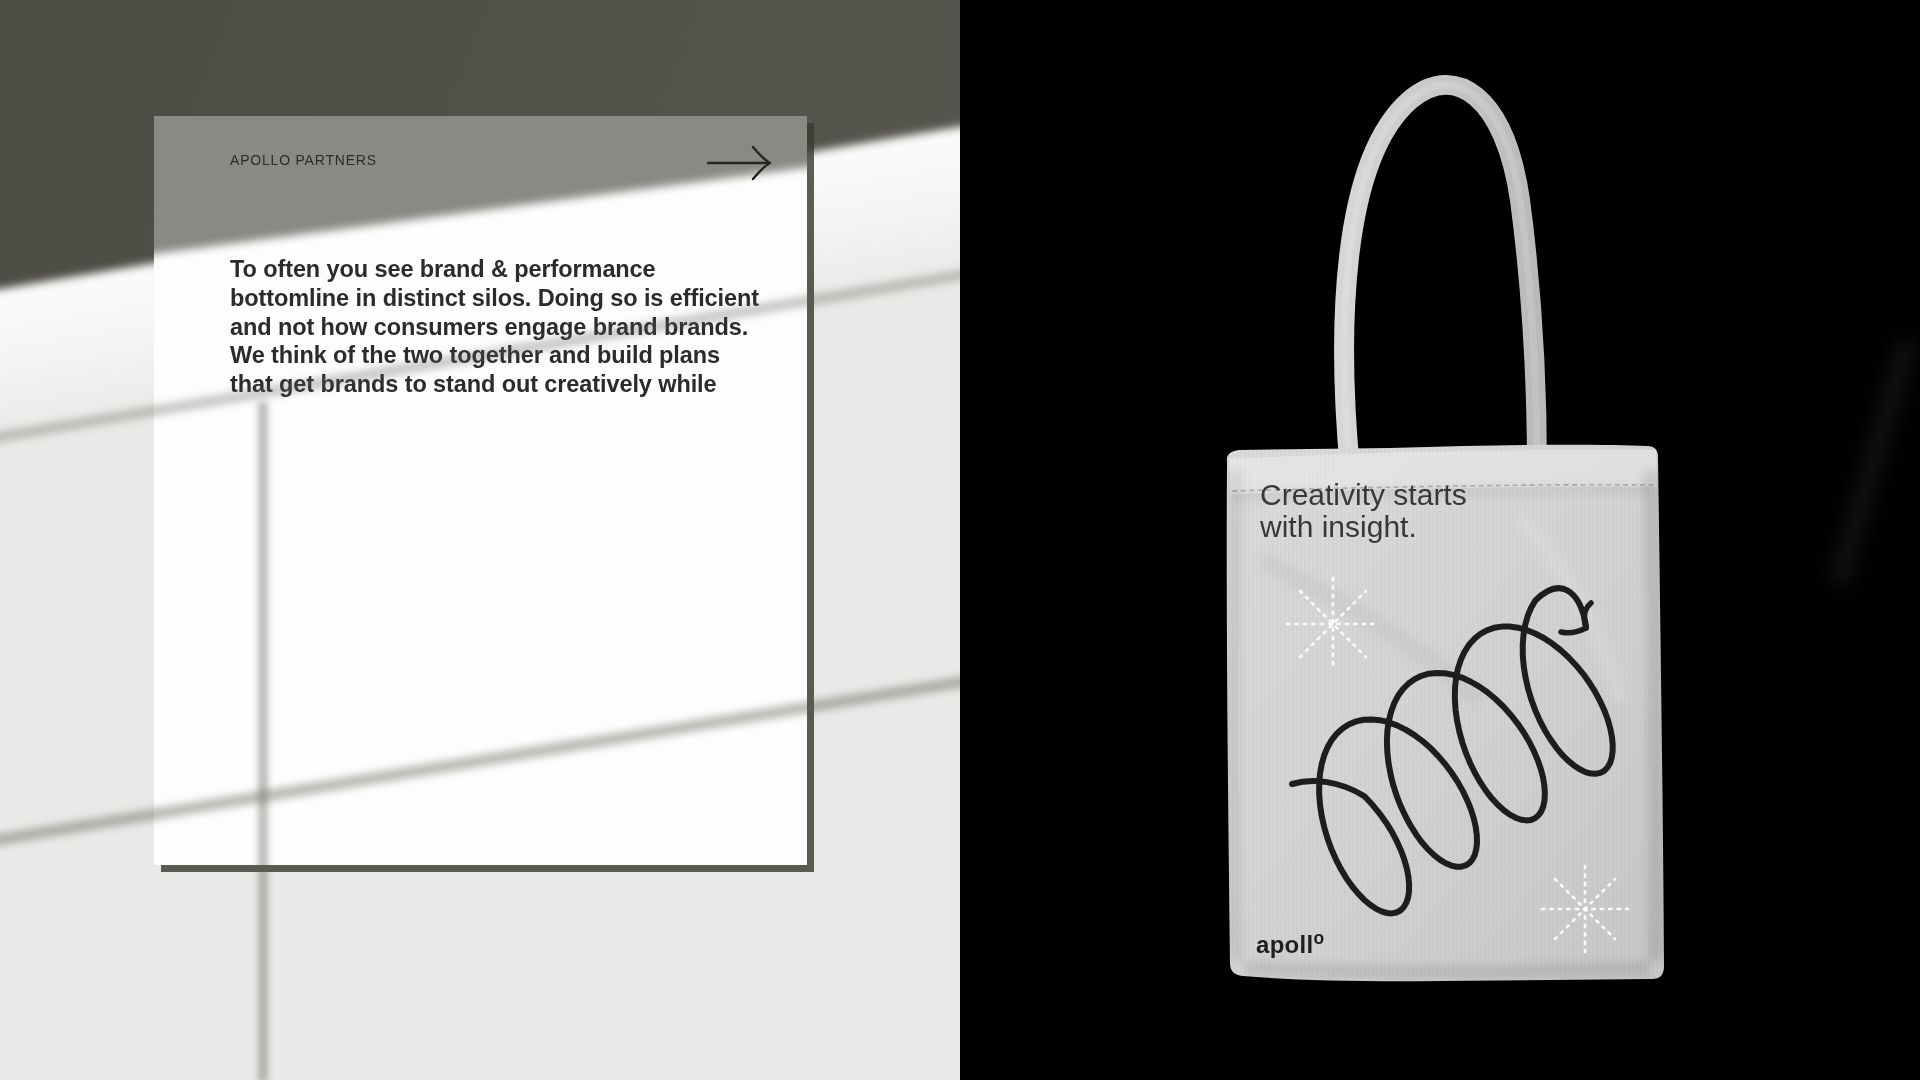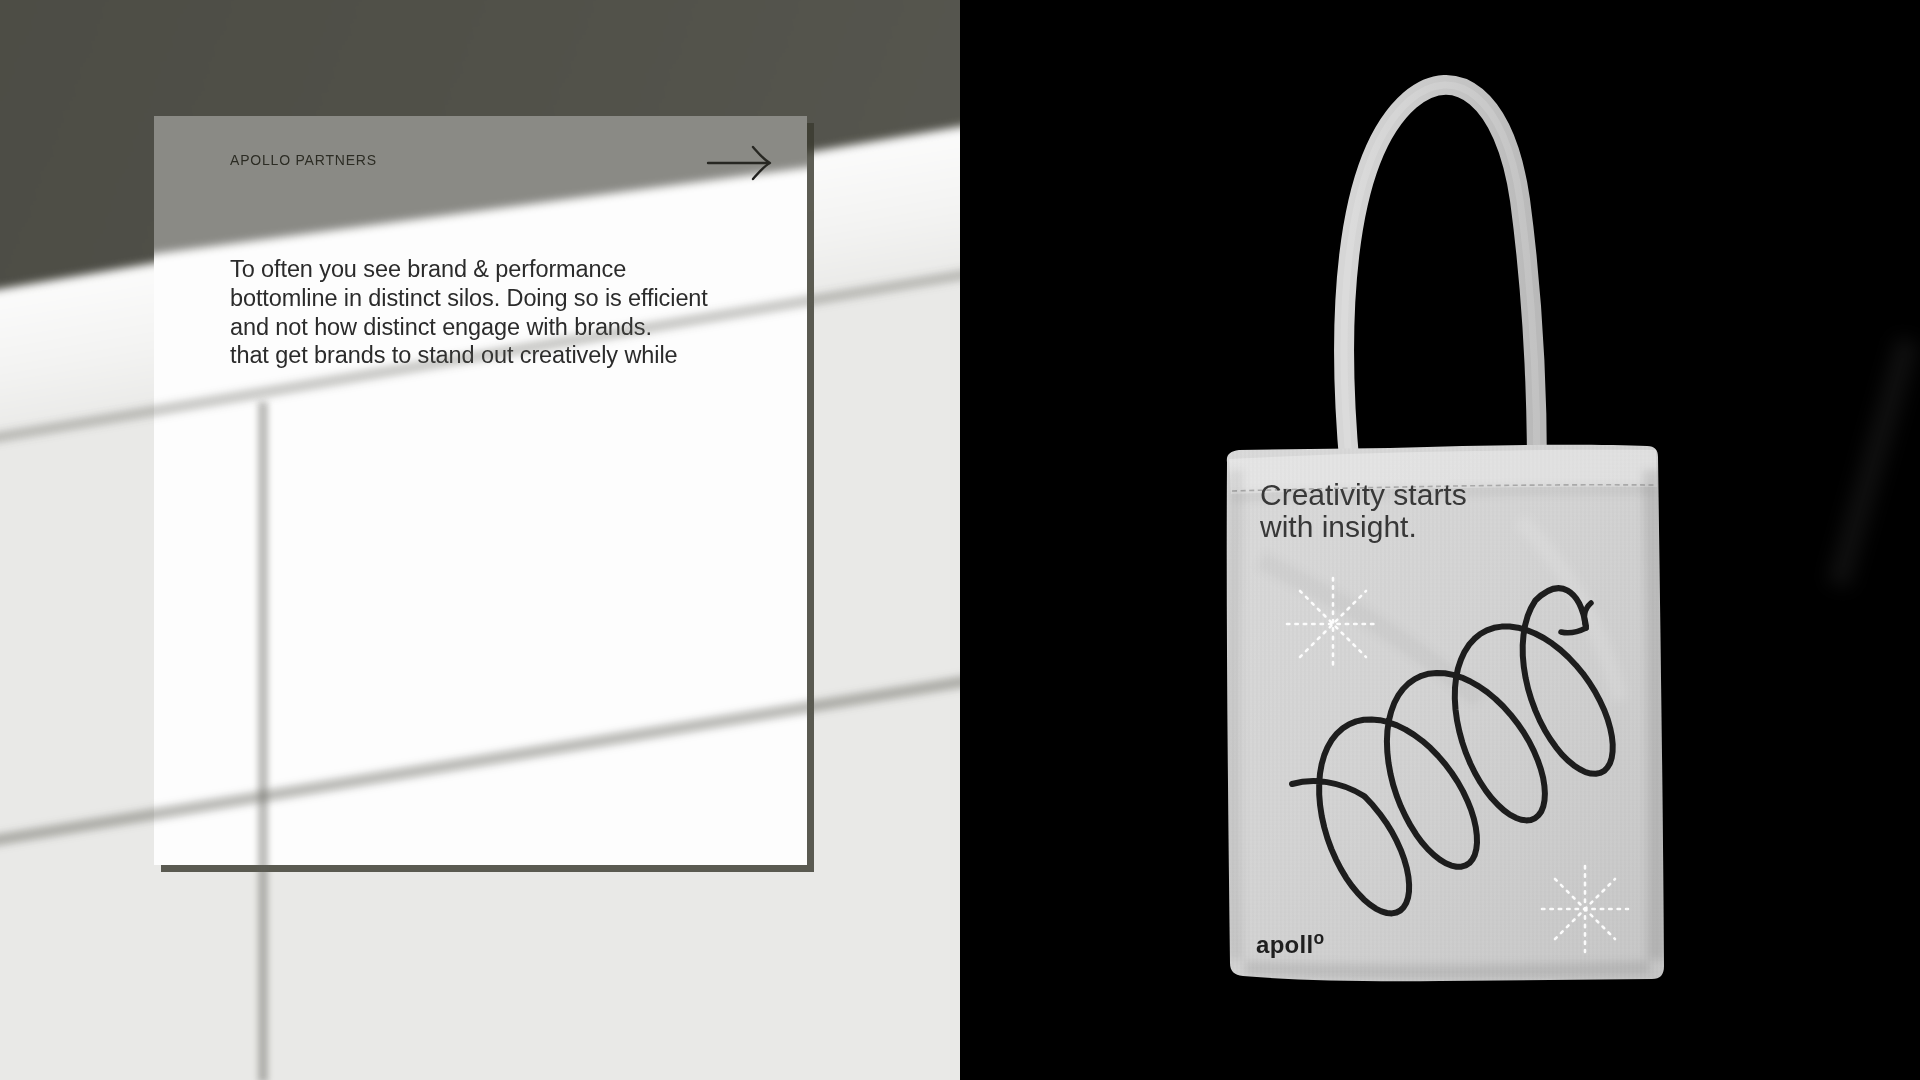--- a/index.html
+++ b/index.html
@@ -16,21 +16,21 @@
               transform-origin:0 100%;transform:rotate(-9.6deg);z-index:2;
               background:linear-gradient(120deg,#4a4a43 0%,#515149 55%,#585851 100%);
               filter:blur(4px);}
   .card{position:absolute;left:154px;top:116px;width:653px;height:749px;z-index:3;
         background:#fdfdfd;overflow:hidden;
         box-shadow:7px 7px 0 0 rgba(58,58,48,0.82);}
   .card-brand{position:absolute;left:76px;top:36px;font-size:14px;letter-spacing:0.8px;
         color:#26261f;z-index:1;}
   .card-arrow{position:absolute;left:538px;top:18px;z-index:1;}
   .card-body{position:absolute;left:76px;top:139px;width:600px;z-index:1;
-        font-size:23.5px;line-height:28.8px;letter-spacing:-0.1px;color:#2b2b2b;}
+        font-size:23.5px;line-height:28.8px;letter-spacing:-0.1px;color:#2b2b2b;font-weight:bold;}
   .card-shade{position:absolute;left:-30px;top:-458px;width:1000px;height:600px;
         transform-origin:0 100%;transform:rotate(-7.55deg);z-index:5;
         background:rgba(48,48,40,0.56);filter:blur(4px);pointer-events:none;}
   .streak{position:absolute;z-index:4;pointer-events:none;}
   .streak-a{left:-40px;top:439px;width:1100px;height:9px;transform-origin:0 50%;
         transform:rotate(-9.55deg);background:rgba(92,92,84,0.40);filter:blur(4px);}
   .streak-b{left:-40px;top:841px;width:1100px;height:10px;transform-origin:0 50%;
         transform:rotate(-9.3deg);background:rgba(88,88,80,0.48);filter:blur(4px);}
   .streak-v{left:258px;top:402px;width:10px;height:680px;
         background:rgba(95,95,87,0.42);filter:blur(3px);}
@@ -53,21 +53,22 @@
       <div class="card-brand">APOLLO PARTNERS</div>
 
       <svg class="card-arrow" width="92" height="58" viewBox="0 0 92 58">
         <path d="M16,29 L76,29" fill="none" stroke="#1b1b1b" stroke-width="2.4" stroke-linecap="round"></path>
         <path d="M61,13 C68,21 72,26 78,29 C72,32 68,37 61,45" fill="none" stroke="#1b1b1b" stroke-width="2.4" stroke-linecap="round" stroke-linejoin="round"></path>
       </svg>
 
       <div class="card-body">
         <div>To often you see brand &amp; performance</div>
         <div>bottomline in distinct silos. Doing so is efficient</div>
-        <div>and not how distinct engage with brands.</div>
+        <div>and not how consumers engage brand brands.</div>
+        <div>We think of the two together and build plans</div>
         <div>that get brands to stand out creatively while</div>
       </div>
 
       <div class="card-shade"></div>
     </article>
 
     <div class="streak streak-a"></div>
     <div class="streak streak-b"></div>
     <div class="streak streak-v"></div>
   </section>

